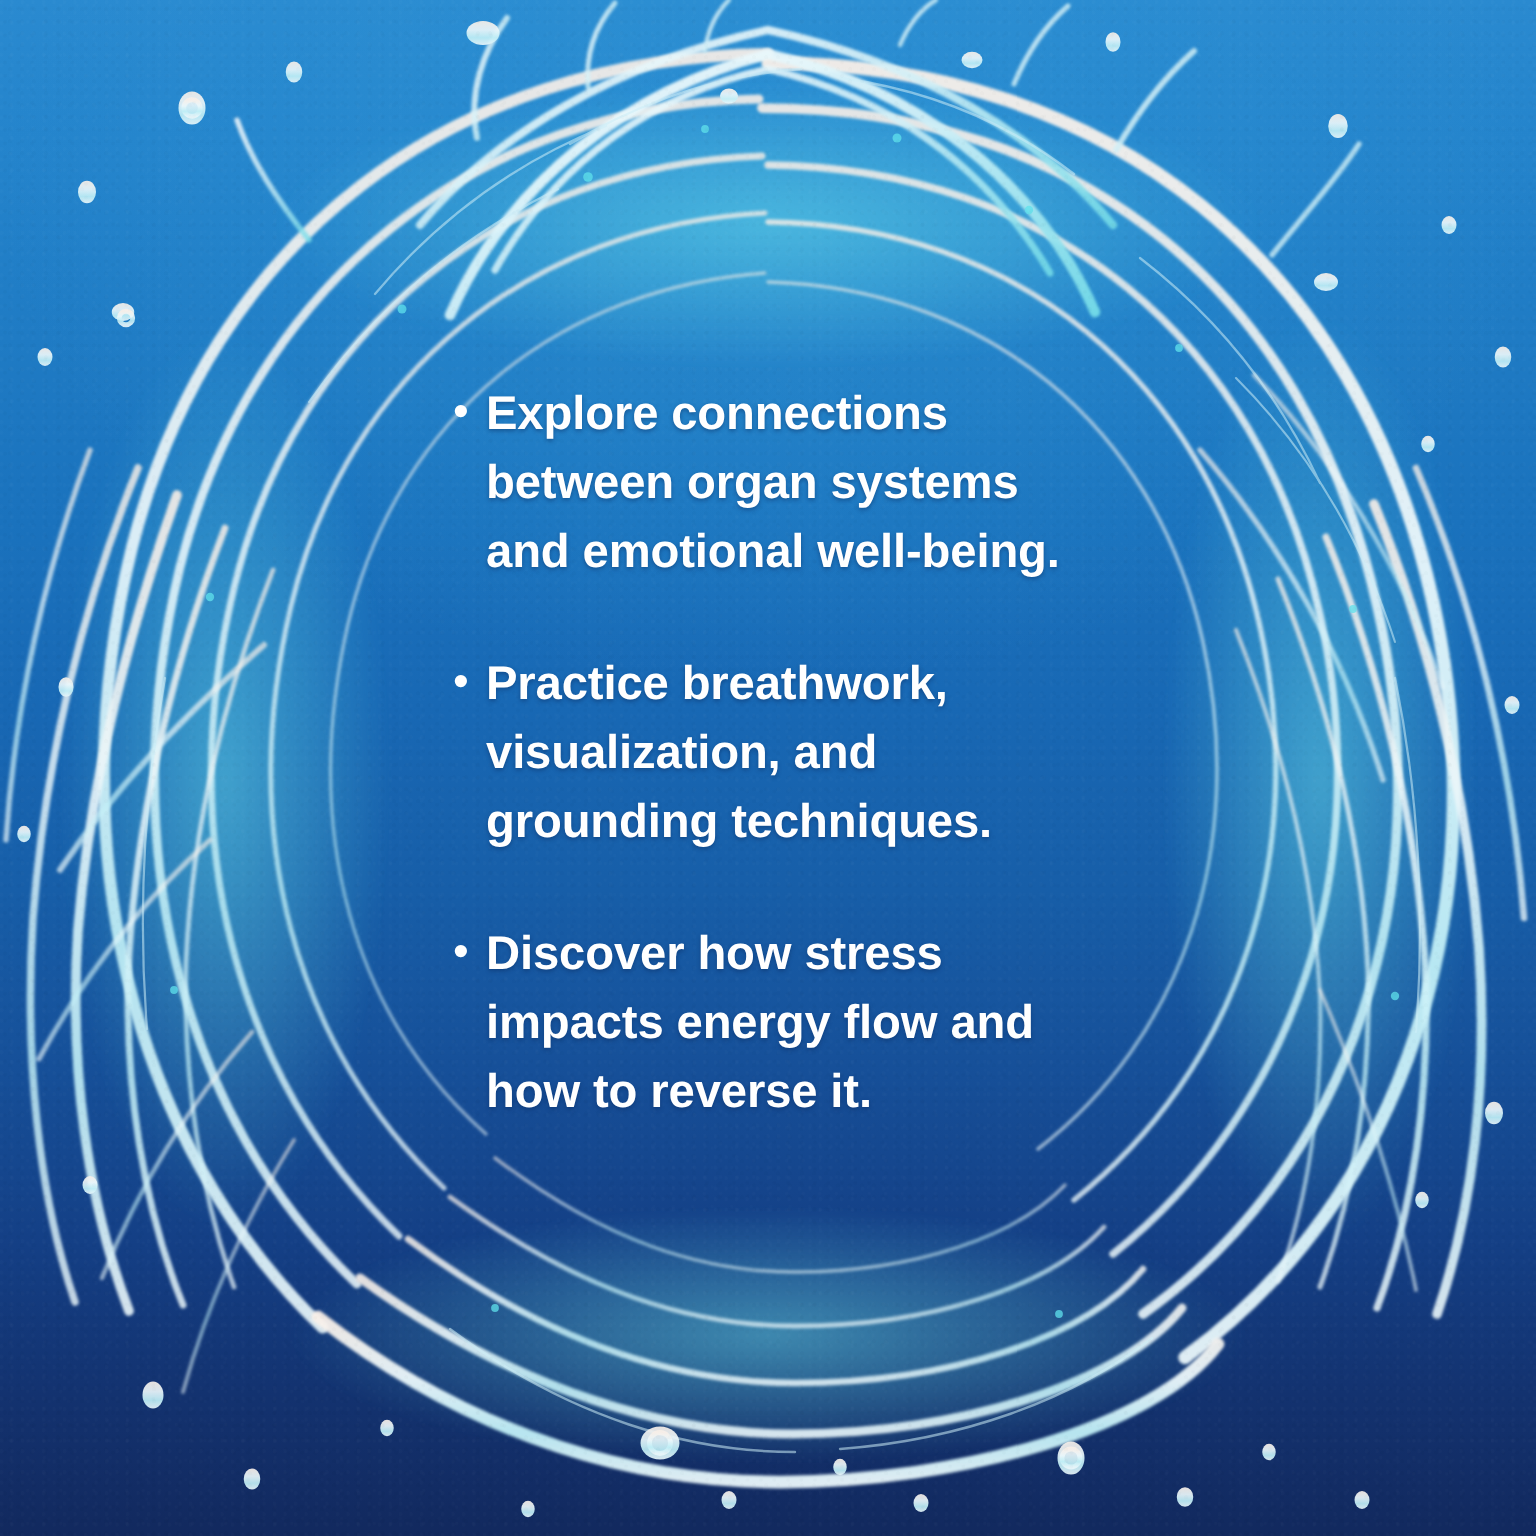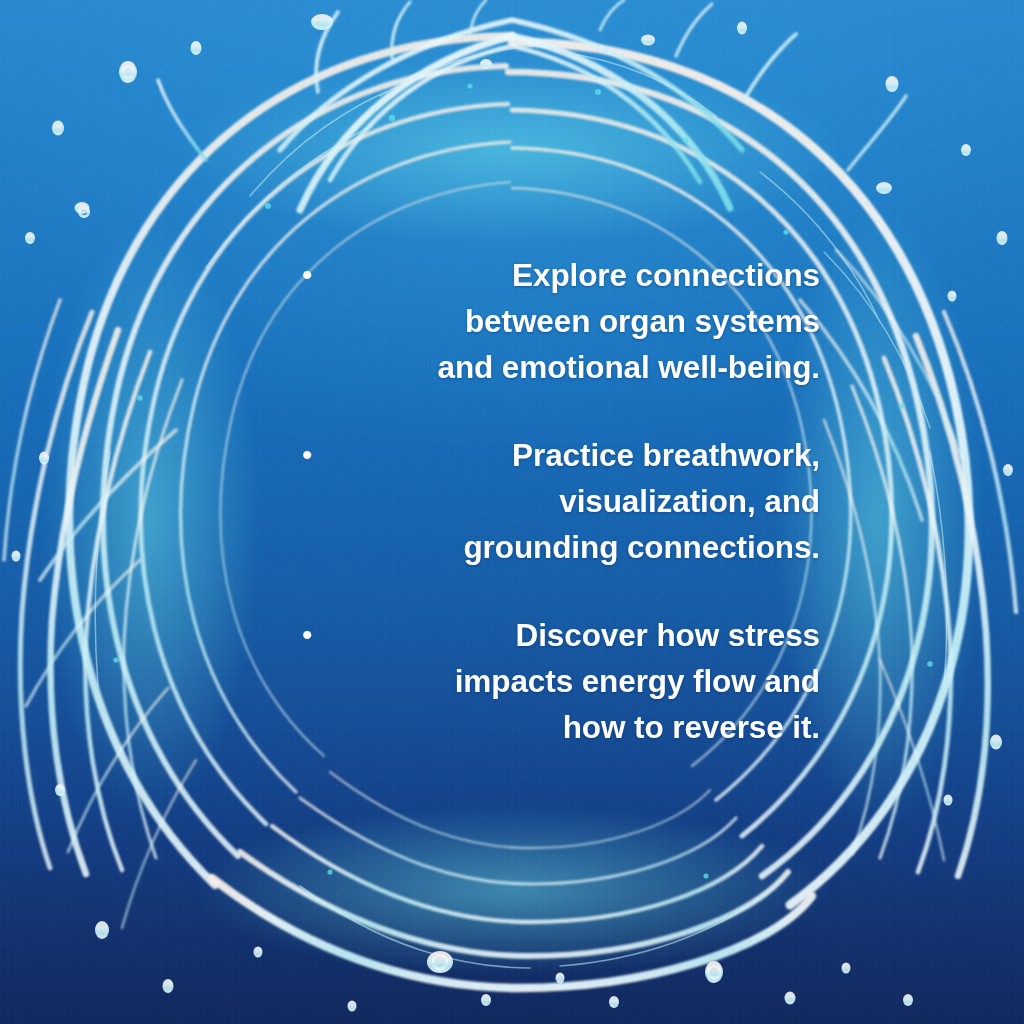--- a/index.html
+++ b/index.html
@@ -68,21 +68,20 @@
   }
   .btext {
     flex:1 1 auto;
     color:#ffffff;
     font-size:31.5px;
     font-weight:700;
     line-height:46px;
     letter-spacing:-0.1px;
     text-shadow:0 1px 3px rgba(8,40,90,.45);
     white-space:pre-line;
-    text-align:right;
   }
 </style>
 </head>
 <body>
 
 <div id="poster">
 
   <div id="splash">
     <svg viewBox="0 0 1024 1024" xmlns="http://www.w3.org/2000/svg" aria-hidden="true">
       <defs>
@@ -261,21 +260,21 @@
       <span class="dot">•</span>
       <span class="btext">Explore connections
 between organ systems
 and emotional well-being.</span>
     </div>
 
     <div class="bullet-row">
       <span class="dot">•</span>
       <span class="btext">Practice breathwork,
 visualization, and
-grounding connections.</span>
+grounding techniques.</span>
     </div>
 
     <div class="bullet-row">
       <span class="dot">•</span>
       <span class="btext">Discover how stress
 impacts energy flow and
 how to reverse it.</span>
     </div>
 
   </div>

